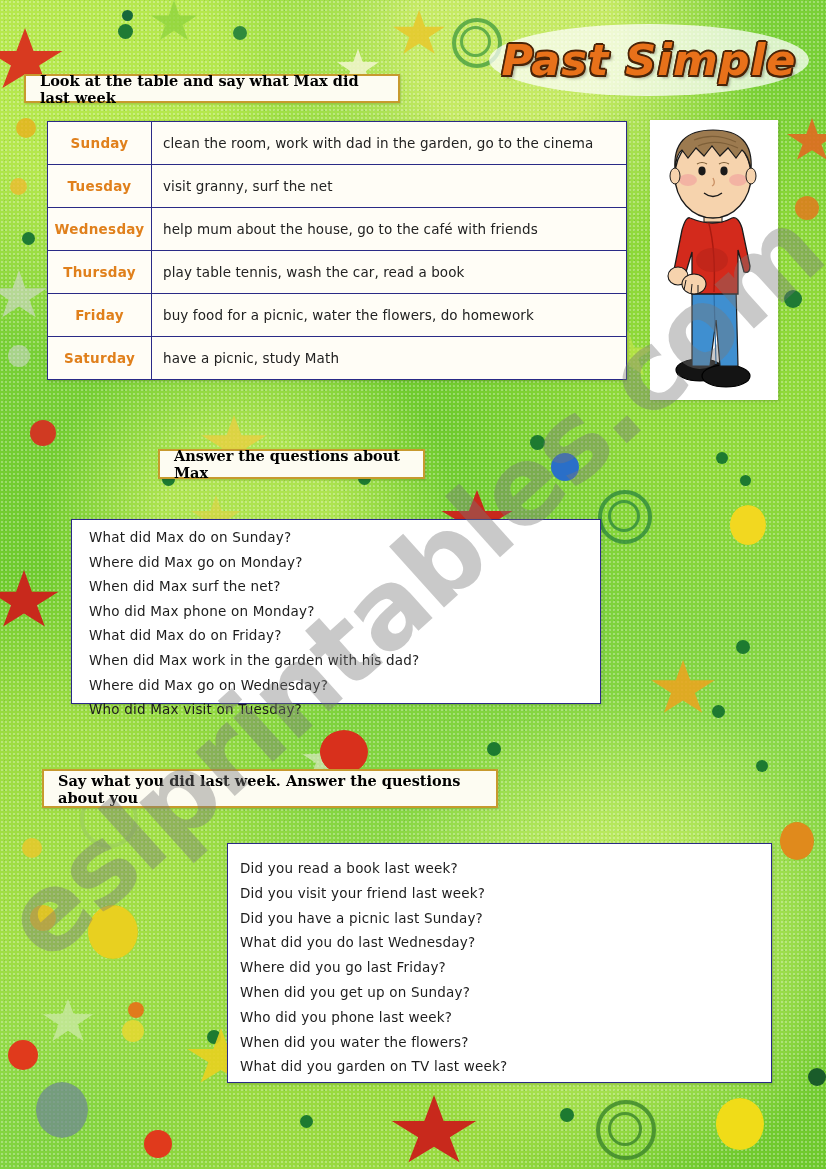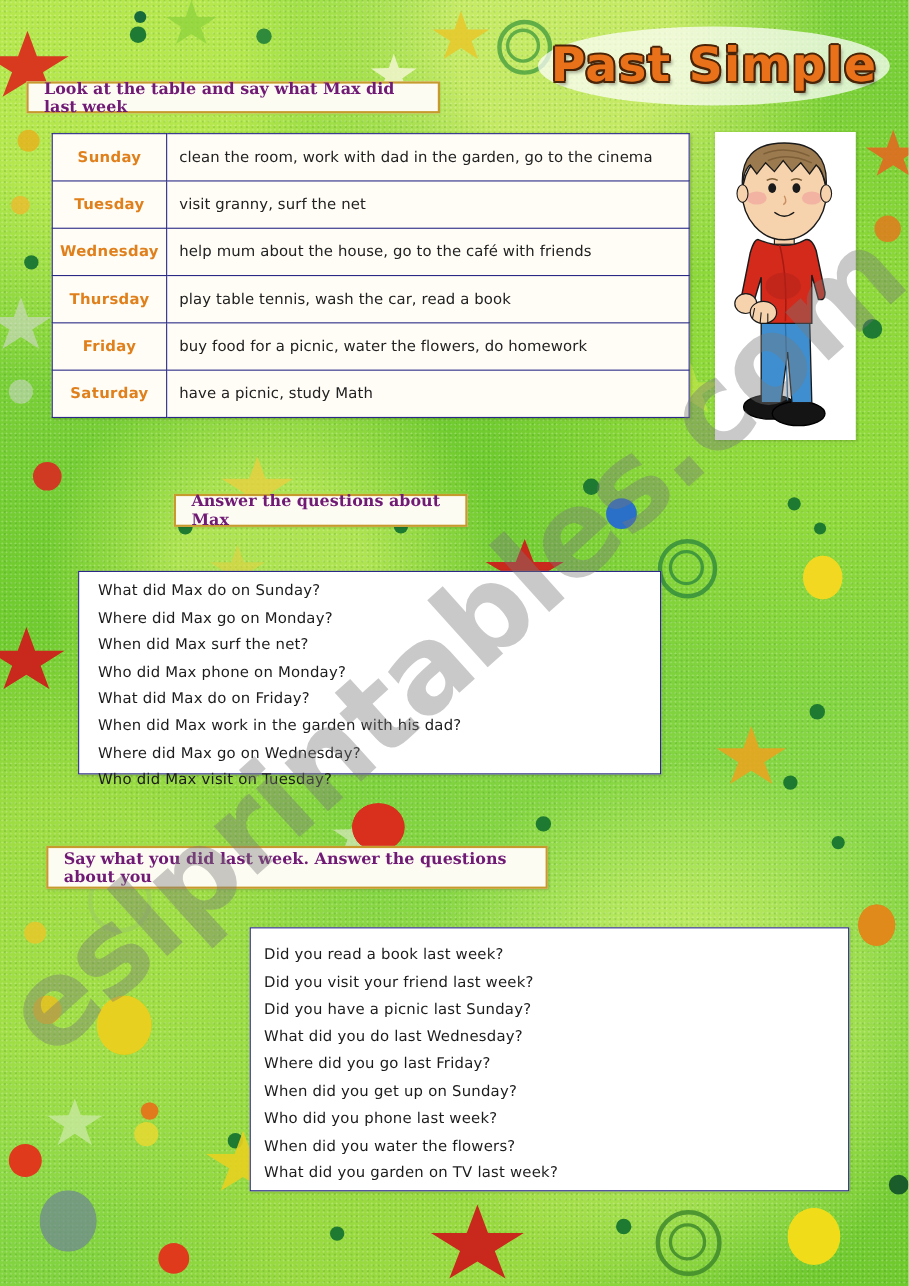--- a/index.html
+++ b/index.html
@@ -105,20 +105,21 @@
   }
   #title-text {
     position: absolute;
     inset: 0;
     display: flex;
     align-items: center;
     justify-content: center;
     font-family: "DejaVu Sans", sans-serif;
     font-size: 43px;
     font-weight: bold;
+    font-style: italic;
     color: #e8711a;
     letter-spacing: 1px;
     text-shadow:
       -1.5px -1.5px 0 #4a2408,  1.5px -1.5px 0 #4a2408,
       -1.5px  1.5px 0 #4a2408,  1.5px  1.5px 0 #4a2408,
        0    -1.8px 0 #4a2408,   0     1.8px 0 #4a2408,
       -1.8px  0    0 #4a2408,   1.8px  0    0 #4a2408,
        3px 3px 3px rgba(0,0,0,0.30);
   }
 
@@ -127,21 +128,21 @@
     position: absolute;
     background: #fdfcf2;
     border: 2px solid #c79a2e;
     box-sizing: border-box;
     display: flex;
     align-items: center;
     padding: 0 14px;
     font-family: "DejaVu Serif", serif;
     font-weight: bold;
     font-size: 14.5px;
-    color: #701a75;
+    color: #000000;
     z-index: 14;
     box-shadow: 1px 1px 2px rgba(0,0,0,0.15);
   }
   #instr-1 { left: 24px;  top: 74px;  width: 376px; height: 29px; }
   #instr-2 { left: 158px; top: 449px; width: 267px; height: 30px; }
   #instr-3 { left: 42px;  top: 769px; width: 456px; height: 39px; }
 
   
   #table-wrap {
     position: absolute;

